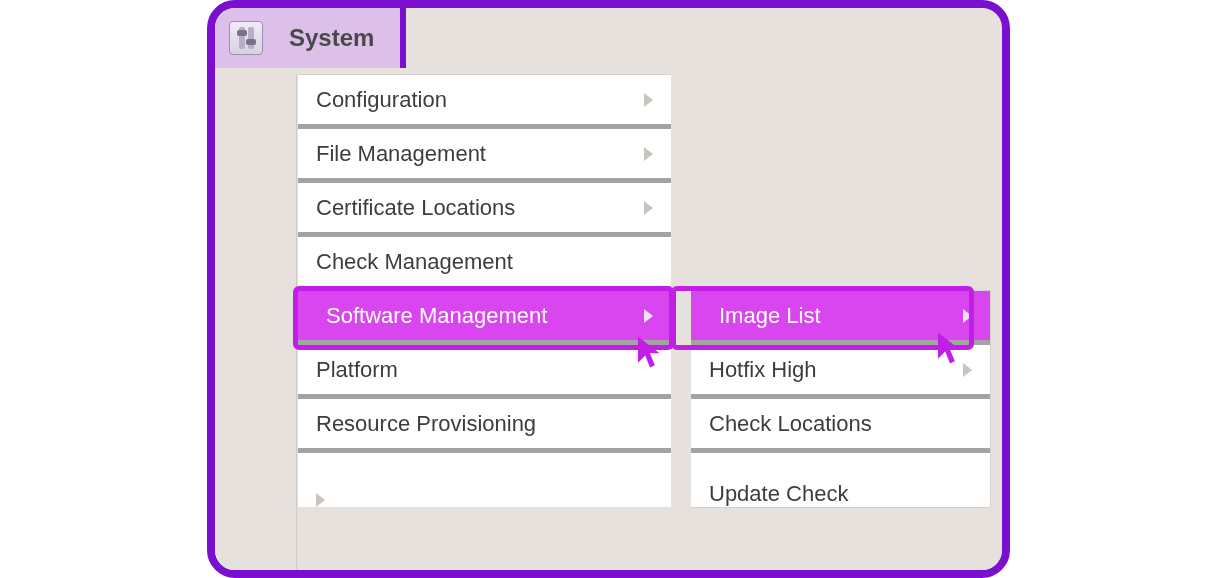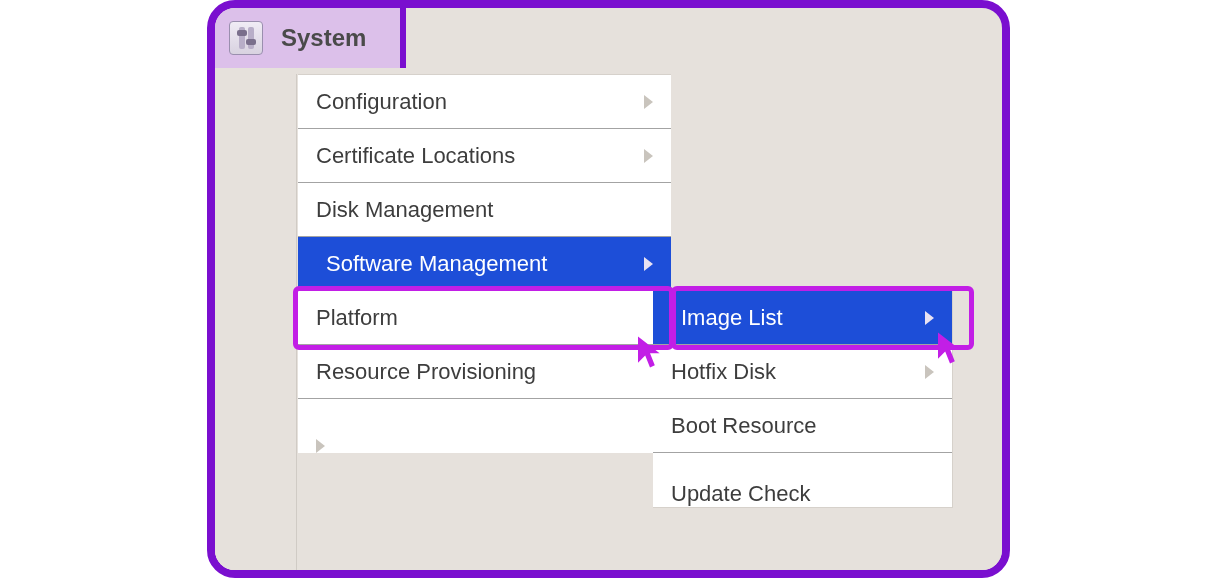--- a/index.html
+++ b/index.html
@@ -30,21 +30,21 @@
     height: 66px;
     background: #dcc0ea;
     border: 6px solid #7a0fcf;
     border-top: none;
     border-left: none;
     border-top-left-radius: 0;
     border-bottom-right-radius: 6px;
     display: flex;
     align-items: center;
     padding-left: 14px;
-    gap: 18px;
+    gap: 26px;
   }
   .tab-icon {
     width: 34px;
     height: 34px;
     background: linear-gradient(#f0ecf5,#d8d2e0);
     border: 1px solid #9a8fae;
     border-radius: 4px;
     display: flex;
     align-items: center;
     justify-content: center;
@@ -93,43 +93,43 @@
   .menu {
     position: absolute;
     left: 83px;
     top: 6px;
     width: 373px;
     background: #ffffff;
     border-top:1px solid #d6d1cb;
   }
   .submenu {
     position: absolute;
-    left: 438px;
+    left: 476px;
     top: 222px;
     width: 300px;
     background: #ffffff;
     border:1px solid #d6d1cb;
     border-left:none;
   }
   .item {
     height: 54px;
     display: flex;
     align-items: center;
     justify-content: space-between;
     padding: 0 18px;
     font-size: 22px;
     color: #3d3d3d;
-    border-bottom: 1px solid #a3a3a3;
+    border-bottom: 5px solid #a3a3a3;
     background: #ffffff;
     cursor: default;
     position: relative;
   }
   .item:last-child { border-bottom: none; align-items: flex-end; }
   .item.selected {
-    background: #1d4ed8;
+    background: #d946ef;
     color: #ffffff;
     padding-left: 28px;
   }
   .caret {
     width: 0;
     height: 0;
     border-top: 7px solid transparent;
     border-bottom: 7px solid transparent;
     border-left: 9px solid #c9c4bd;
   }
@@ -171,25 +171,29 @@
 
   <div class="content-zone">
     <div class="left-strip"></div>
 
     <div class="menu">
       <div class="item">
         <span>Configuration</span>
         <span class="caret"></span>
       </div>
       <div class="item">
+        <span>File Management</span>
+        <span class="caret"></span>
+      </div>
+      <div class="item">
         <span>Certificate Locations</span>
         <span class="caret"></span>
       </div>
       <div class="item">
-        <span>Disk Management</span>
+        <span>Check Management</span>
       </div>
       <div class="item selected">
         <span>Software Management</span>
         <span class="caret"></span>
       </div>
       <div class="item">
         <span>Platform</span>
       </div>
       <div class="item">
         <span>Resource Provisioning</span>
@@ -198,25 +202,25 @@
         <span class="caret"></span>
       </div>
     </div>
 
     <div class="submenu">
       <div class="item selected">
         <span>Image List</span>
         <span class="caret"></span>
       </div>
       <div class="item">
-        <span>Hotfix Disk</span>
-        <span class="caret"></span>
-      </div>
-      <div class="item">
-        <span>Boot Resource</span>
+        <span>Hotfix High</span>
+        <span class="caret"></span>
+      </div>
+      <div class="item">
+        <span>Check Locations</span>
       </div>
       <div class="item">
         <span>Update Check</span>
       </div>
     </div>
 
     <div class="highlight-box hl1"></div>
     <div class="highlight-box hl2"></div>
 
     <div class="cursor c1">

